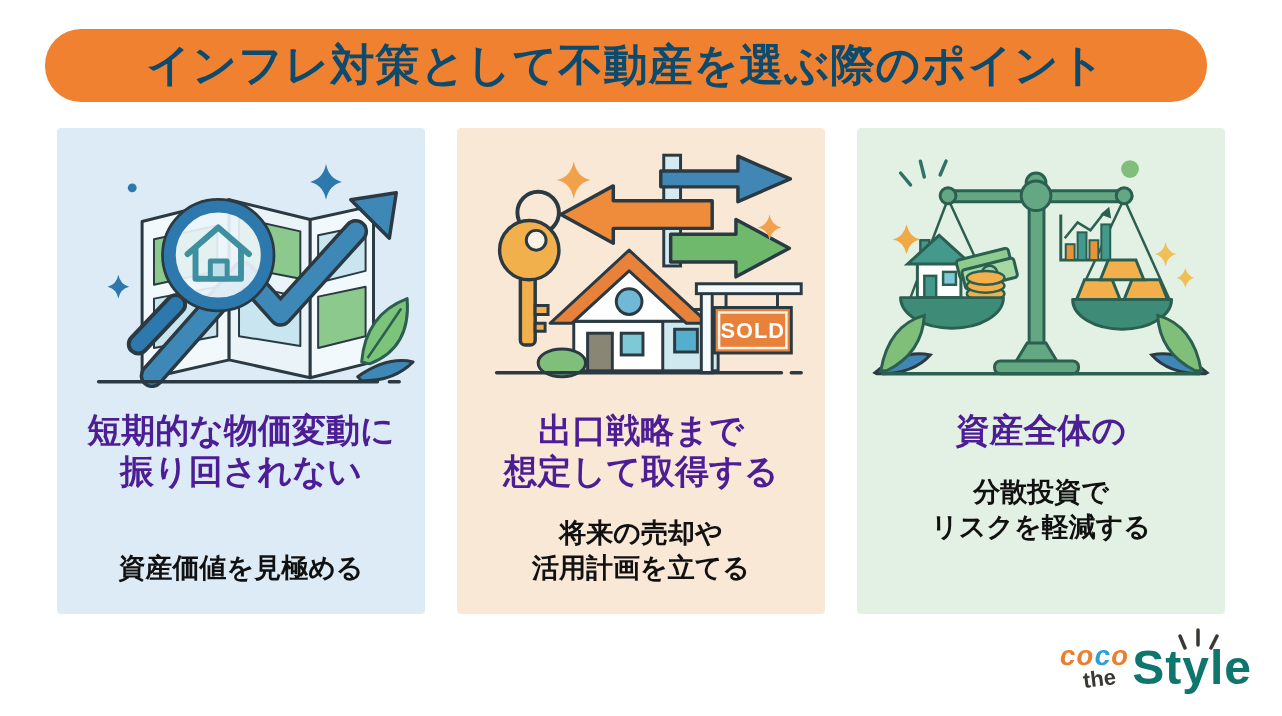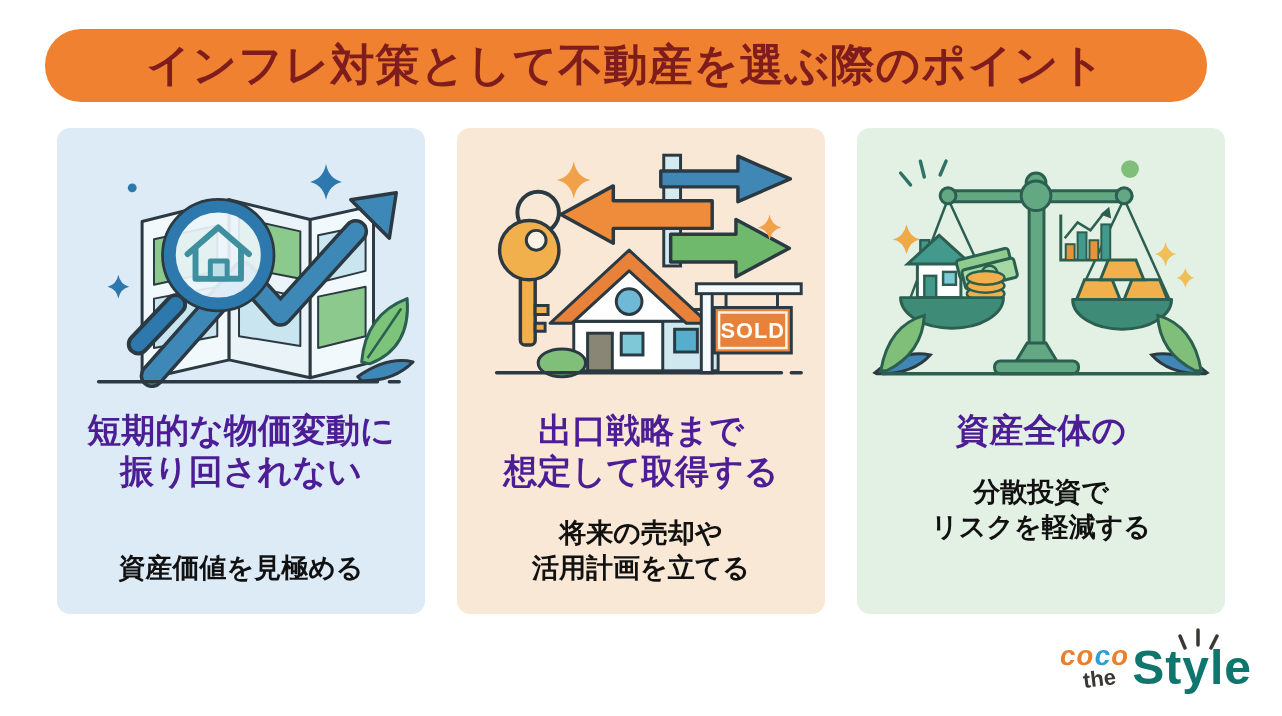--- a/index.html
+++ b/index.html
@@ -9,28 +9,28 @@
     font-family:"Liberation Sans","DejaVu Sans",sans-serif;
   }
 
   
   .banner {
     position:absolute; left:45px; top:29px; width:1162px; height:73px;
     background:#EF8130; border-radius:36px;
     display:flex; align-items:center; justify-content:center;
   }
   .banner h1 {
-    color:#7f1d1d; font-size:44px; font-weight:800; letter-spacing:1px;
+    color:#0c4a6e; font-size:44px; font-weight:800; letter-spacing:1px;
     white-space:nowrap;
   }
 
   
   .cards { position:absolute; left:57px; top:128px; display:flex; gap:32px; }
   .card {
-    width:368px; height:486px; border-radius:13px;
+    width:368px; height:486px; border-radius:4px;
     display:flex; flex-direction:column; align-items:center;
   }
   .card-blue  { background:#DCEBF6; }
   .card-peach { background:#FAE8D7; }
   .card-green { background:#E3F0E4; }
   .illus { width:356px; height:250px; margin-top:10px; }
   .illus svg { width:100%; height:100%; display:block; }
   .card-title {
     margin-top:22px; font-size:34px; font-weight:800; color:#4c1d95;
     text-align:center; line-height:1.2; white-space:nowrap;

